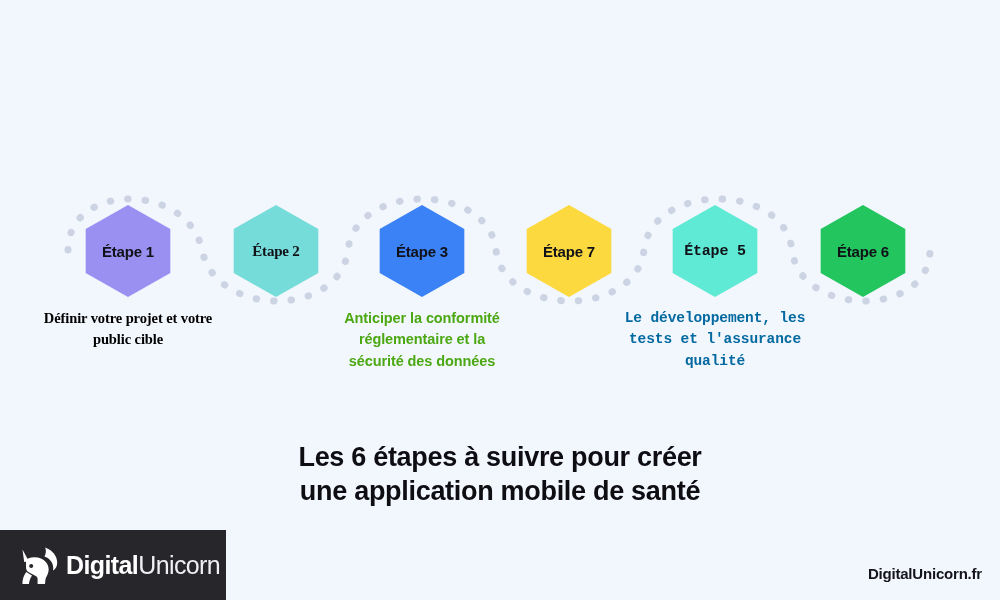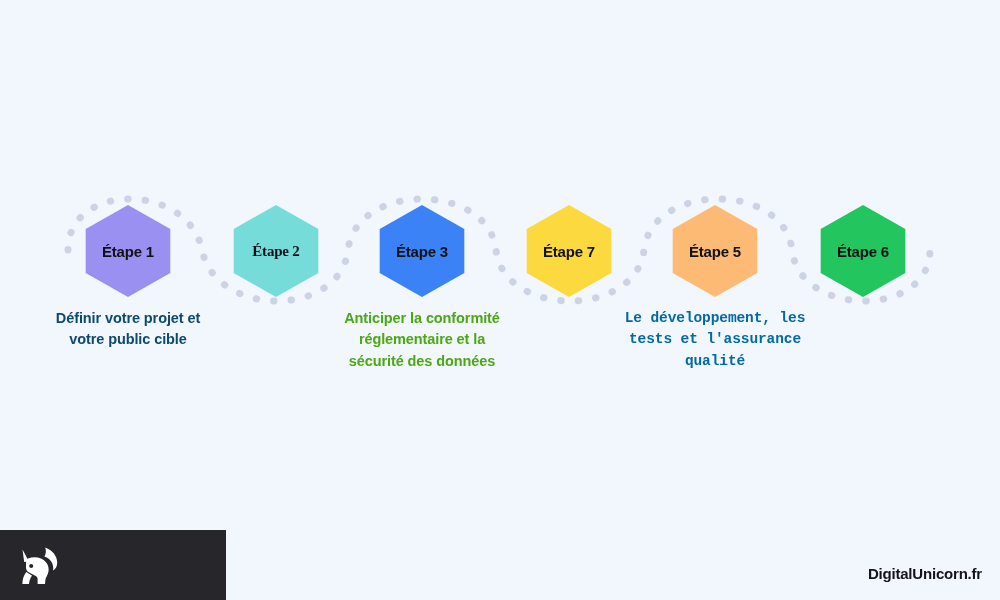--- a/index.html
+++ b/index.html
@@ -151,21 +151,21 @@
   </svg>
 
   <div class="steps-band">
 
     <div class="step below" style="left:48px;">
       <div class="hex-wrap">
         <div class="hex" style="background:#9a90f2;">
           <span class="hex-label">Étape 1</span>
         </div>
       </div>
-      <div class="step-caption" style="color:#0c4a6e;">Définir votre projet et votre public cible</div>
+      <div class="step-caption" style="color:#000000;font-family:Liberation Serif, serif;">Définir votre projet et votre public cible</div>
     </div>
 
     <div class="step above" style="left:196px;">
       <div class="hex-wrap">
         <div class="hex" style="background:#76dcd9;font-family:Liberation Serif, serif;">
           <span class="hex-label">Étape 2</span>
         </div>
       </div>
 
     </div>
@@ -183,43 +183,47 @@
       <div class="hex-wrap">
         <div class="hex" style="background:#fcd93e;">
           <span class="hex-label">Étape 7</span>
         </div>
       </div>
 
     </div>
 
     <div class="step below" style="left:635px;">
       <div class="hex-wrap">
-        <div class="hex" style="background:#fdba74;">
+        <div class="hex" style="background:#5eead4;font-family:Liberation Mono, monospace;">
           <span class="hex-label">Étape 5</span>
         </div>
       </div>
       <div class="step-caption" style="color:#0369a1; width:190px;font-family:Liberation Mono, monospace;">Le développement, les tests et l'assurance qualité</div>
     </div>
 
     <div class="step above" style="left:783px;">
       <div class="hex-wrap">
         <div class="hex" style="background:#22c55e;">
           <span class="hex-label">Étape 6</span>
         </div>
       </div>
 
     </div>
 
   </div>
 
+  <div id="main-title">Les 6 étapes à suivre pour créer une application mobile de santé</div>
 
   <div id="logo-bar">
     <svg id="logo-mark" viewBox="0 0 52 48" xmlns="http://www.w3.org/2000/svg">
       <path fill="#ffffff" d="M10.5 8.5 L16.8 20.2 L12.2 20.9 Z"></path>
       <path fill="#ffffff" d="M33.2 6.5 C40.5 9.2 45.2 15.0 45.2 21.6 C45.2 25.4 43.6 28.3 41.0 29.6 C41.6 26.6 41.0 23.3 39.2 20.6 C37.4 17.9 34.9 16.3 32.4 15.6 C34.1 12.8 34.3 9.5 33.2 6.5 Z"></path>
       <path fill="#ffffff" d="M16.0 17.5 C22.5 14.8 30.0 16.3 34.0 21.2 C37.2 25.1 37.4 30.2 35.2 34.2 C34.4 35.7 33.6 37.3 33.4 39.0 L33.0 43.0 L25.6 43.0 L25.6 38.0 C25.6 36.6 24.9 35.5 23.7 34.9 L17.2 31.6 C15.2 30.6 14.0 28.7 14.0 26.5 L14.0 21.0 C14.0 19.5 14.7 18.1 16.0 17.5 Z M19.2 23.0 C18.1 23.0 17.2 23.9 17.2 25.0 C17.2 26.1 18.1 27.0 19.2 27.0 C20.3 27.0 21.2 26.1 21.2 25.0 C21.2 23.9 20.3 23.0 19.2 23.0 Z"></path>
       <path fill="#ffffff" d="M14.2 31.0 L20.0 34.4 C18.0 37.6 17.2 40.2 17.0 43.0 L10.4 43.0 C10.4 38.6 11.7 34.4 14.2 31.0 Z"></path>
     </svg>
+    <div id="logo-text">
+      <span class="lt-bold">Digital</span><span class="lt-light">Unicorn</span>
+    </div>
   </div>
 
   <div id="site-url">DigitalUnicorn.fr</div>
 
 </div>
 
 </body></html>

